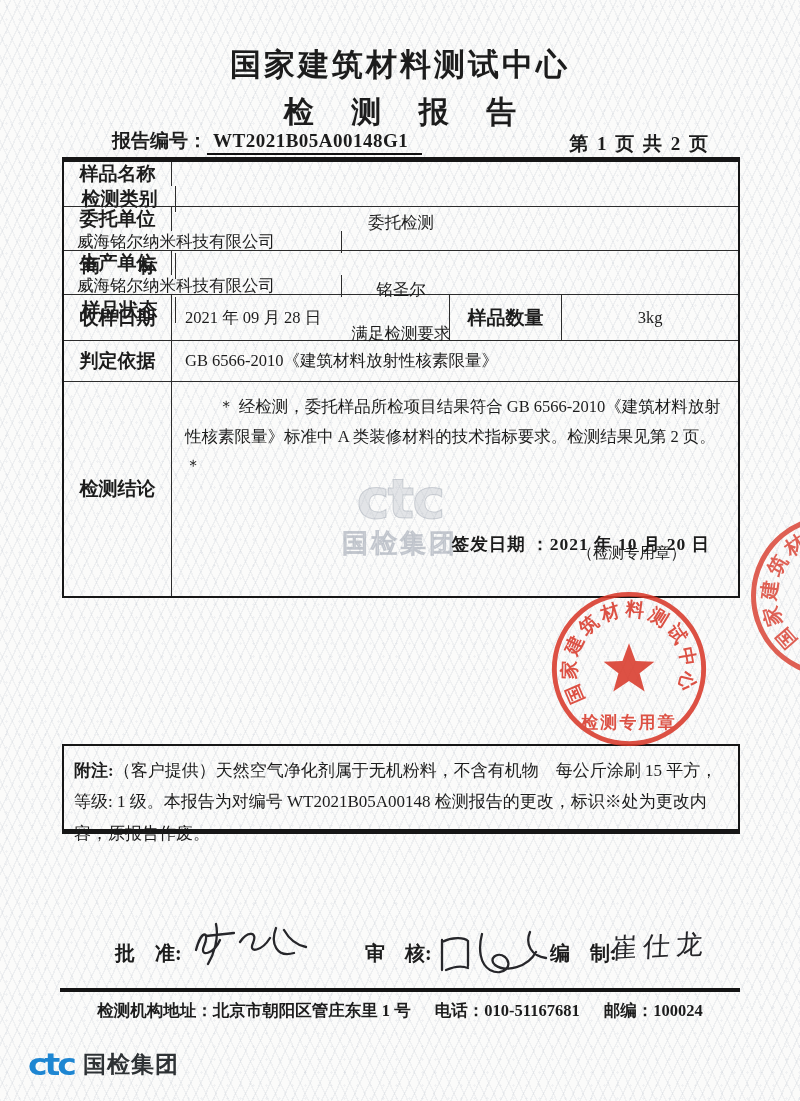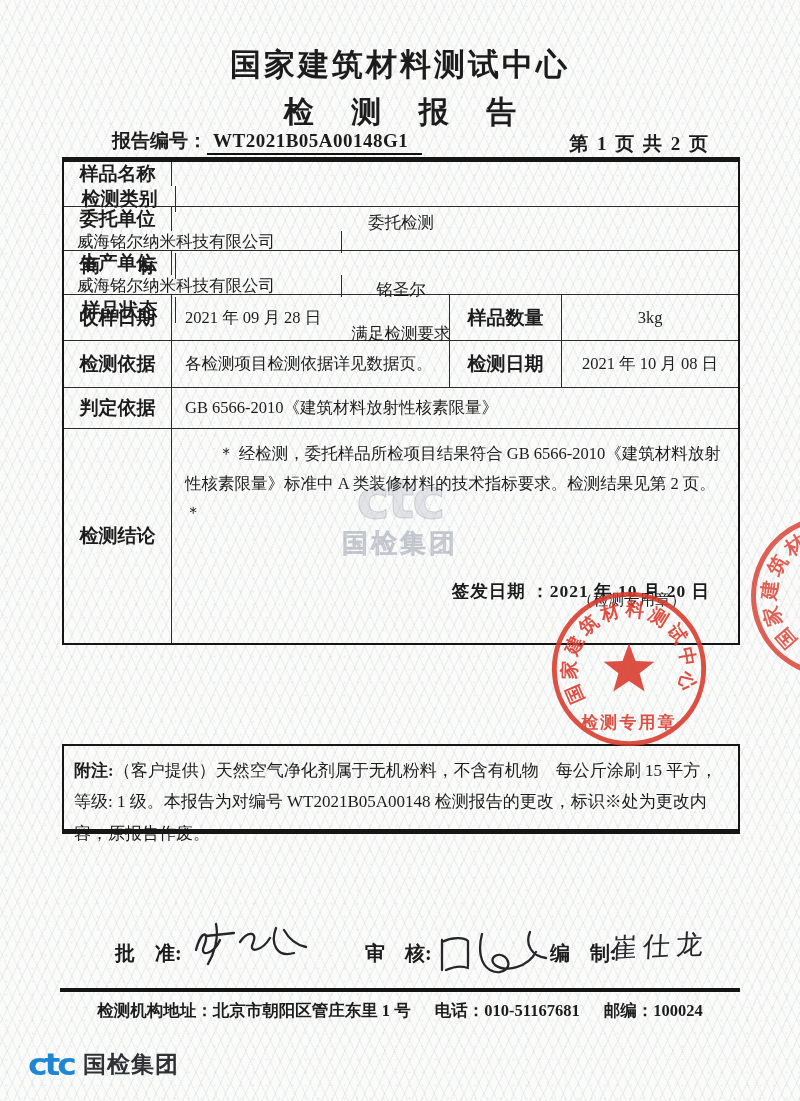--- a/index.html
+++ b/index.html
@@ -128,26 +128,20 @@
       <div class="cell val">威海铭尔纳米科技有限公司</div>
       <div class="cell lab2">样品状态</div>
       <div class="cell val2">满足检测要求</div>
     </div>
     <div class="row h46">
       <div class="cell lab">收样日期</div>
       <div class="cell val">2021 年 09 月 28 日</div>
       <div class="cell lab2">样品数量</div>
       <div class="cell val2">3kg</div>
     </div>
-    <div class="row h47">
-      <div class="cell lab">检测依据</div>
-      <div class="cell val">各检测项目检测依据详见数据页。</div>
-      <div class="cell lab2">检测日期</div>
-      <div class="cell val2">2021 年 10 月 08 日</div>
-    </div>
     <div class="row h41">
       <div class="cell lab">判定依据</div>
       <div class="cell valfull">GB 6566-2010《建筑材料放射性核素限量》</div>
     </div>
     <div class="row concl-row">
       <div class="cell lab">检测结论</div>
       <div class="concl-cell">
         <p class="concl-text">＊ 经检测，委托样品所检项目结果符合 GB 6566-2010《建筑材料放射性核素限量》标准中 A 类装修材料的技术指标要求。检测结果见第 2 页。＊</p>
         <div class="sign-line">签发日期 ：2021 年 10 月 20 日</div>
         <div class="seal-note">（检测专用章）</div>

